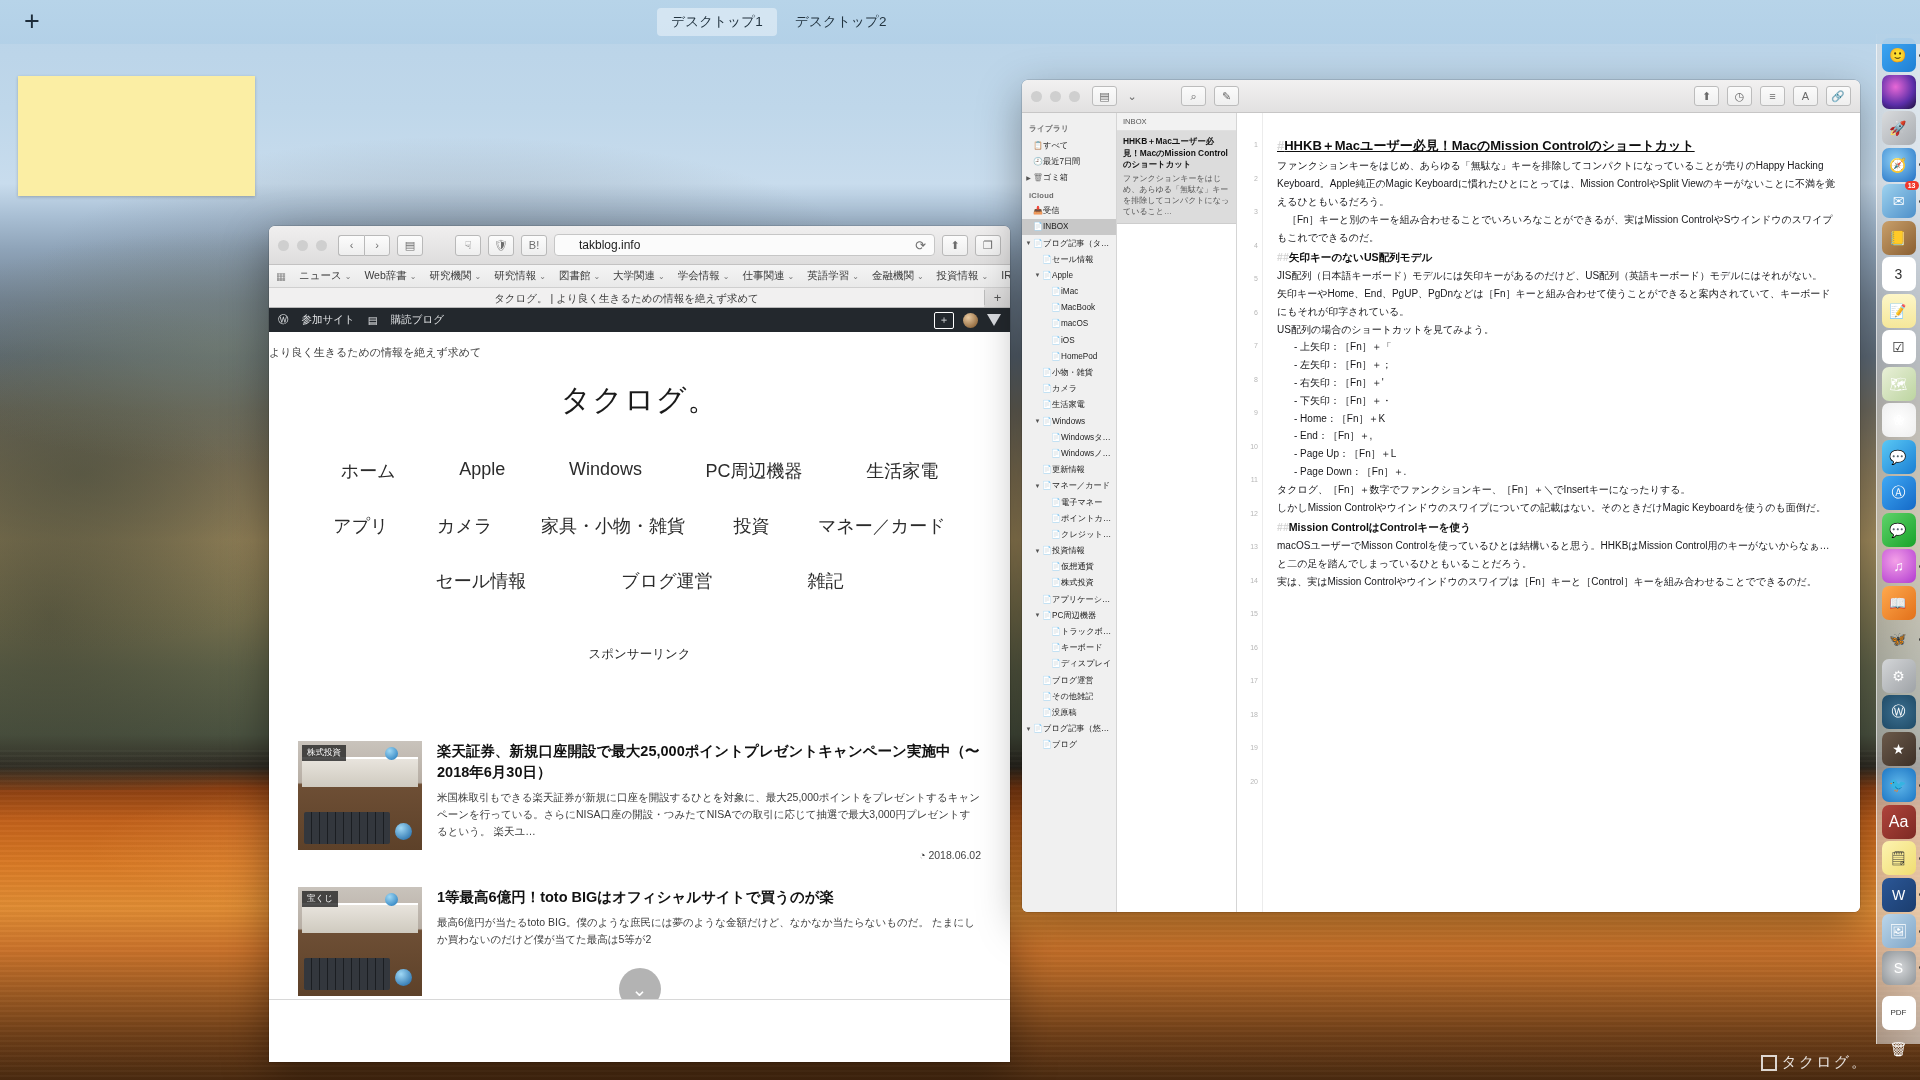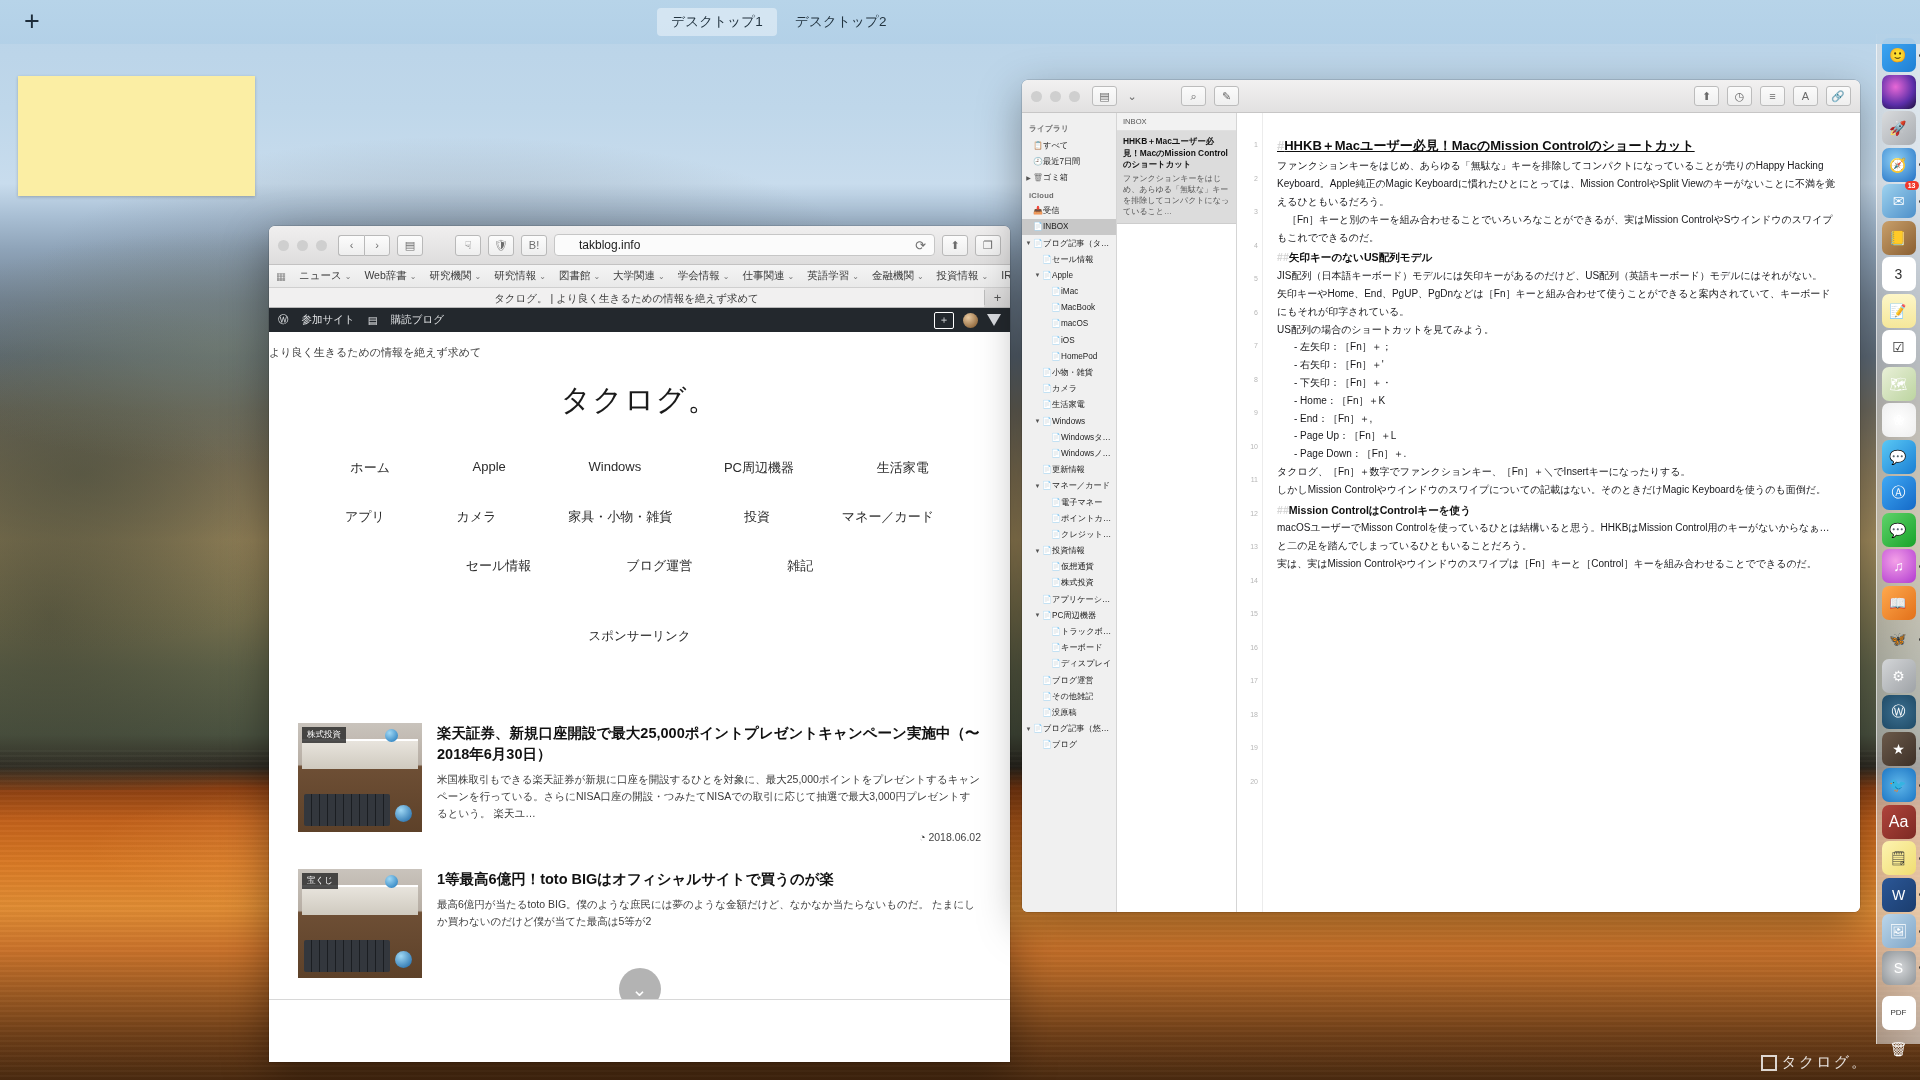--- a/index.html
+++ b/index.html
@@ -139,21 +139,21 @@
   }
   .wpbar .spacer{flex:1;}
   .wp-right{ display:flex; align-items:center; gap:9px;}
   .wp-sq{ width:20px;height:17px;border:1.5px solid #fff;border-radius:2px; display:flex;align-items:center;justify-content:center;font-size:10px;}
   .wp-av{ width:15px;height:15px;border-radius:50%;background:radial-gradient(circle at 35% 30%,#e8c9a0,#7a4f22);}
   .wp-dot{ width:0;height:0;border-left:7px solid transparent;border-right:7px solid transparent;border-top:12px solid #d8dade;}
   .tagline{ font-size:11px; color:#3e3e3e; padding:13px 0 0;}
   .sitetitle{ text-align:center; font-size:30px; color:#1a1a1a; padding:20px 0 4px; letter-spacing:1px;}
   .navrows{ padding:34px 40px 0;}
   .navrow{ display:flex; justify-content:space-around; margin-bottom:31px; }
-  .navrow a{ font-size:13px; color:#2b2b2b; text-decoration:none; }
+  .navrow a{ font-size:18px; color:#2b2b2b; text-decoration:none; }
   .navrow.r3{ justify-content:center; gap:95px; padding-left:0;}
   .sponsor{ text-align:center; font-size:12.5px; color:#2b2b2b; padding-top:22px;}
 
   .post{ display:flex; gap:15px; padding:18px 29px 0; }
   .thumb{ width:124px; height:109px; position:relative; flex:none; overflow:hidden;
     background:linear-gradient(to bottom,#c9c3bc 0%,#b7aea4 38%,#6e4f35 40%,#5d4129 100%); }
   .thumb .glass{ position:absolute; left:4px; top:16px; right:4px; height:30px;
     background:linear-gradient(to bottom,#e8e4dd,#cfcabf); border-top:2px solid #fff;}
   .thumb .ball{ position:absolute; right:24px; top:6px; width:13px;height:13px;border-radius:50%;
     background:radial-gradient(circle at 35% 30%,#9fd8f5,#1b74b8);}
@@ -643,20 +643,21 @@
           <div>20</div>
         </div>
       <div class="doc" id="doc-host">
           <h1><span class="hash">#</span><span>HHKB＋Macユーザー必見！MacのMission Controlのショートカット</span></h1>
           <p><span>ファンクションキーをはじめ、あらゆる「無駄な」キーを排除してコンパクトになっていることが売りのHappy Hacking Keyboard。Apple純正のMagic Keyboardに慣れたひとにとっては、Mission ControlやSplit Viewのキーがないことに不満を覚えるひともいるだろう。</span></p>
           <p><span>　［Fn］キーと別のキーを組み合わせることでいろいろなことができるが、実はMission ControlやSウインドウのスワイプもこれでできるのだ。</span></p>
           <h2><span class="hash">##</span><span>矢印キーのないUS配列モデル</span></h2>
           <p><span>JIS配列（日本語キーボード）モデルには矢印キーがあるのだけど、US配列（英語キーボード）モデルにはそれがない。</span></p>
           <p><span>矢印キーやHome、End、PgUP、PgDnなどは［Fn］キーと組み合わせて使うことができると案内されていて、キーボードにもそれが印字されている。</span></p>
           <p><span>US配列の場合のショートカットを見てみよう。</span></p>
+          <li><span style="color: rgb(23, 23, 26);">- 上矢印：［Fn］＋「</span></li>
           <li><span style="color: rgb(23, 23, 26);">- 左矢印：［Fn］＋；</span></li>
           <li><span style="color: rgb(23, 23, 26);">- 右矢印：［Fn］＋'</span></li>
           <li><span style="color: rgb(23, 23, 26);">- 下矢印：［Fn］＋・</span></li>
           <li><span style="color: rgb(23, 23, 26);">- Home：［Fn］＋K</span></li>
           <li><span style="color: rgb(23, 23, 26);">- End：［Fn］＋,</span></li>
           <li><span style="color: rgb(23, 23, 26);">- Page Up：［Fn］＋L</span></li>
           <li><span style="color: rgb(23, 23, 26);">- Page Down：［Fn］＋.</span></li>
           <p><span>タクログ、［Fn］＋数字でファンクションキー、［Fn］＋＼でInsertキーになったりする。</span></p>
           <p><span>しかしMission Controlやウインドウのスワイプについての記載はない。そのときだけMagic Keyboardを使うのも面倒だ。</span></p>
           <h2><span class="hash">##</span><span>Mission ControlはControlキーを使う</span></h2>

